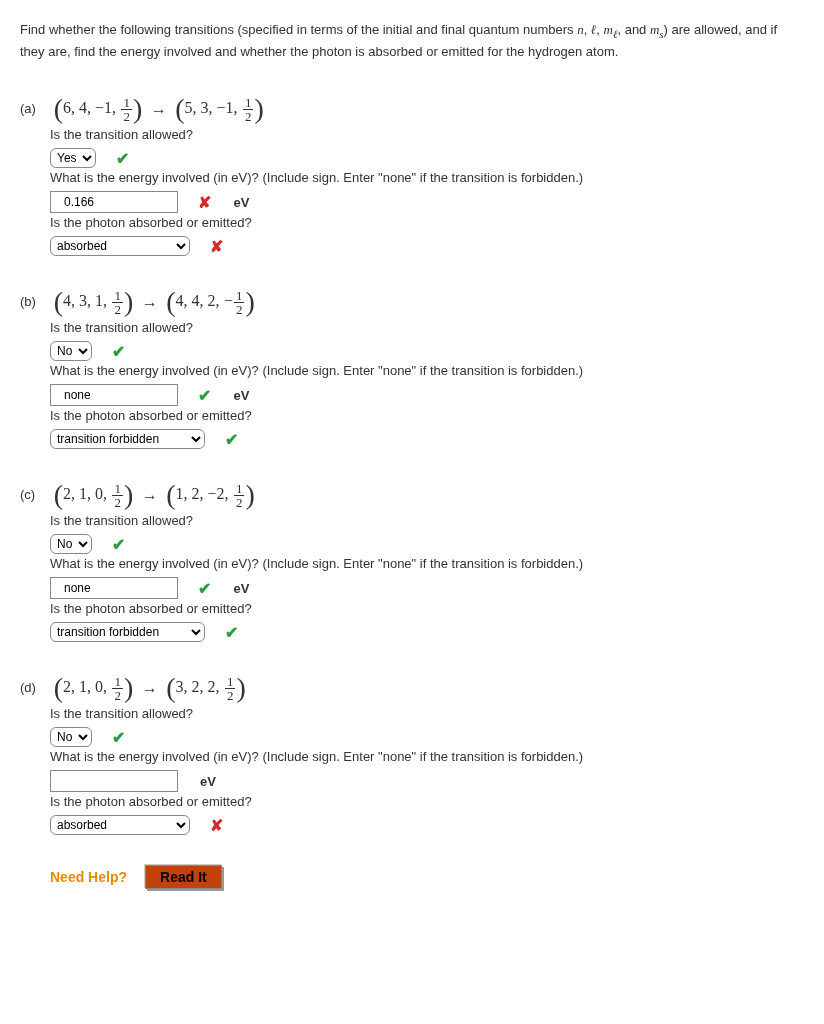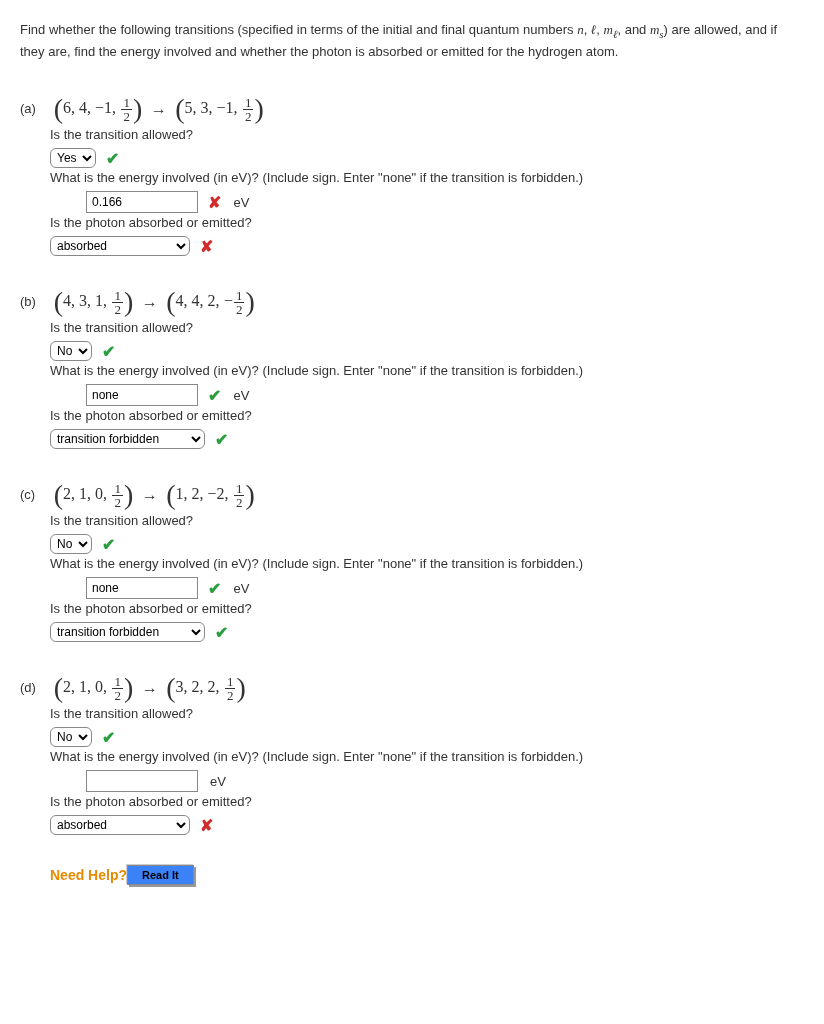--- a/index.html
+++ b/index.html
@@ -33,67 +33,67 @@
     .indented {
       margin-left: 30px;
     }
     .question {
       margin-top: 2px;
       margin-bottom: 6px;
     }
     .answer-row {
       display: flex;
       align-items: center;
-      gap: 10px;
+      gap: 20px;
     }
     select {
       font-size: 12px;
       padding: 1px 2px;
       border-radius: 6px;
       border: 1px solid #888;
       background: #fff;
     }
     input[type="text"] {
       width: 100px;
-      padding: 3px 5px;
+      padding: 3px 13px;
       font-size: 12px;
       border: 1px solid #888;
-      margin-left: 36px;
     }
     .unit {
       margin-left: 2px;
+      font-weight: bold;
     }
     .icon-check {
       color: #2a9d3f;
       font-weight: bold;
       font-size: 16px;
     }
     .icon-x {
       color: #d22b2b;
       font-weight: bold;
       font-size: 16px;
     }
     .need-help {
       margin-top: 30px;
       margin-left: 30px;
       display: flex;
       align-items: center;
-      gap: 0;
+      gap: 18px;
     }
     .need-help-label {
       color: #e68a00;
       font-weight: bold;
       font-size: 14px;
     }
     .read-it-btn {
-      background: #3b82f6;
+      background: #c2410c;
       border: 1px solid #888;
       box-shadow: 2px 2px 0 #999, -1px -1px 0 #ccc;
       padding: 3px 14px;
-      font-size: 11px;
+      font-size: 14px;
       font-weight: bold;
       cursor: pointer;
     }
     .paren {
       font-size: 28px;
       vertical-align: middle;
       font-family: "Times New Roman", serif;
       position: relative;
     }
     .qnums {

